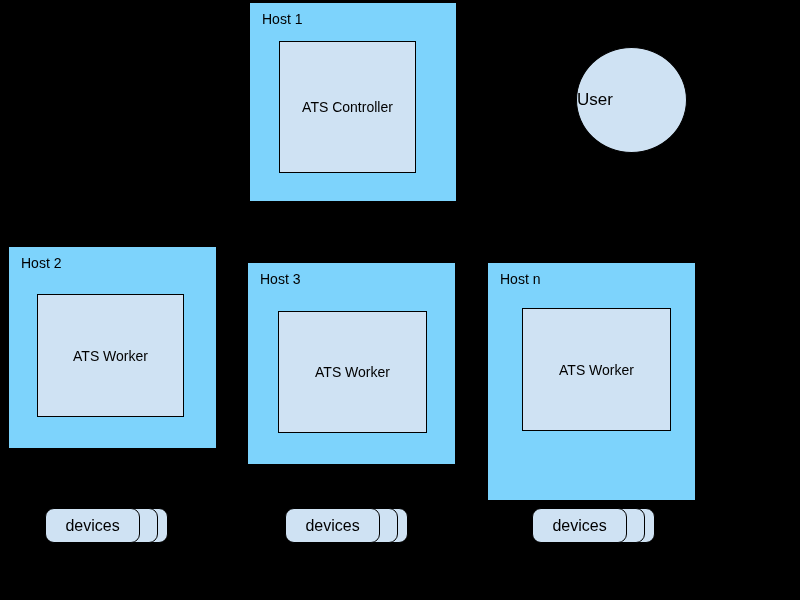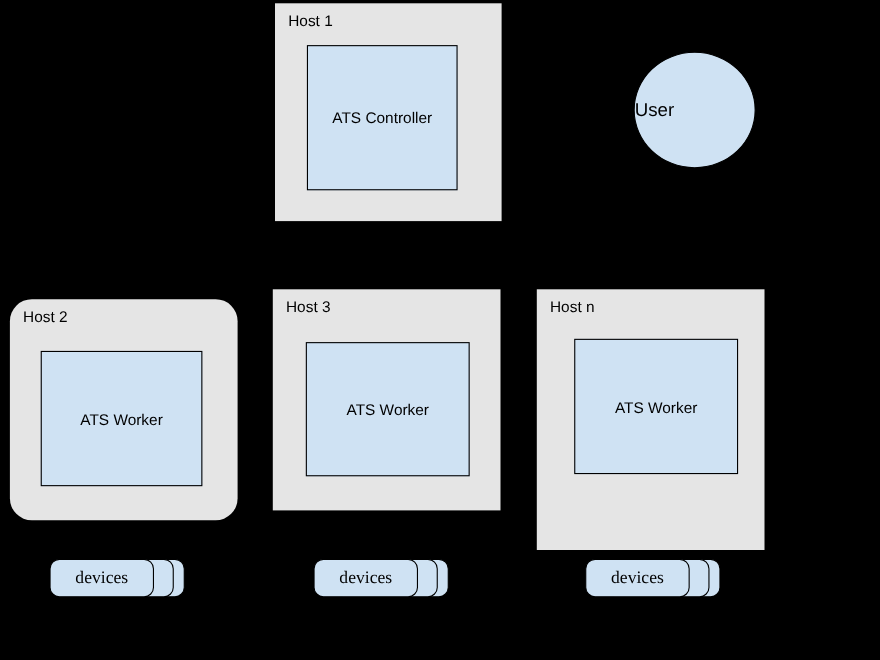--- a/index.html
+++ b/index.html
@@ -12,25 +12,25 @@
   .canvas {
     position: relative;
     width: 800px;
     height: 600px;
     background: #000000;
     overflow: hidden;
   }
   
   .host {
     position: absolute;
-    background: #e5e5e5;
+    background: #7dd3fc;
     box-sizing: border-box;
   }
   #host1 { left: 250px; top: 3px;   width: 206px; height: 198px; }
-  #host2 { left: 9px;   top: 272px; width: 207px; height: 201px; border-radius: 20px; }
+  #host2 { left: 9px;   top: 247px; width: 207px; height: 201px; }
   #host3 { left: 248px; top: 263px; width: 207px; height: 201px; }
   #hostn { left: 488px; top: 263px; width: 207px; height: 237px; }
 
   .host-label {
     position: absolute;
     left: 12px;
     top: 8px;
     font-size: 14px;
     line-height: 17px;
     color: #000000;
@@ -91,21 +91,20 @@
     box-sizing: border-box;
   }
   .device-card.back2 { left: 28px; }
   .device-card.back1 { left: 18px; }
   .device-card.front {
     left: 0;
     display: flex;
     align-items: center;
     justify-content: center;
     font-size: 16px;
-    font-family: Liberation Serif, serif;
   }
 </style>
 </head>
 <body>
 
 <div class="canvas">
 
   <div class="host" id="host1">
     <div class="host-label">Host 1</div>
     <div class="inner-box">

